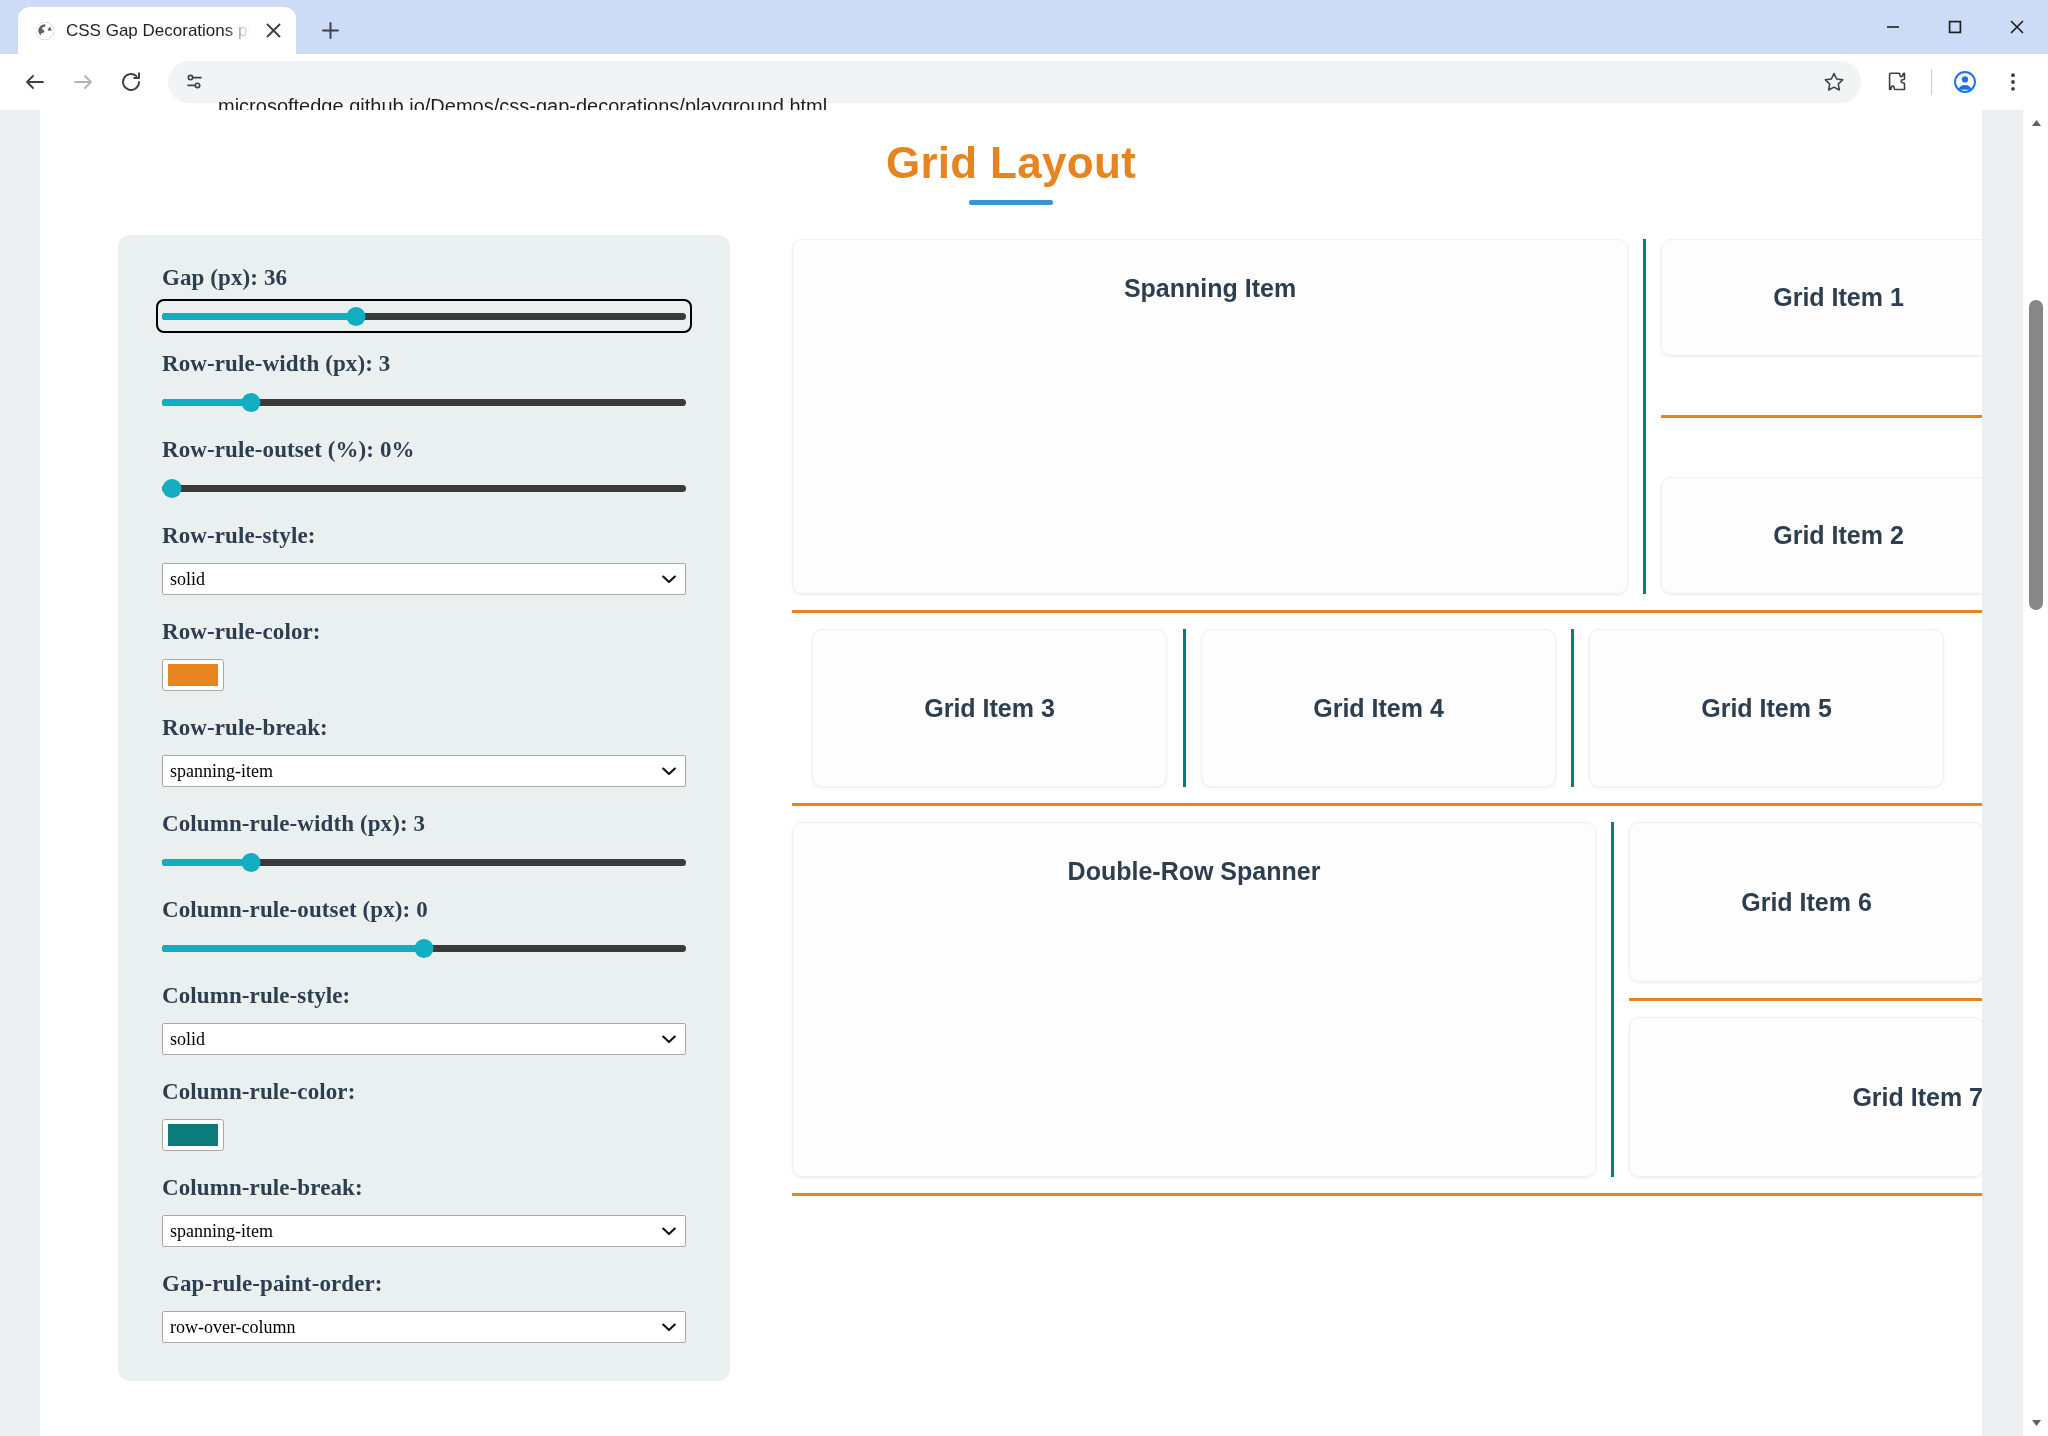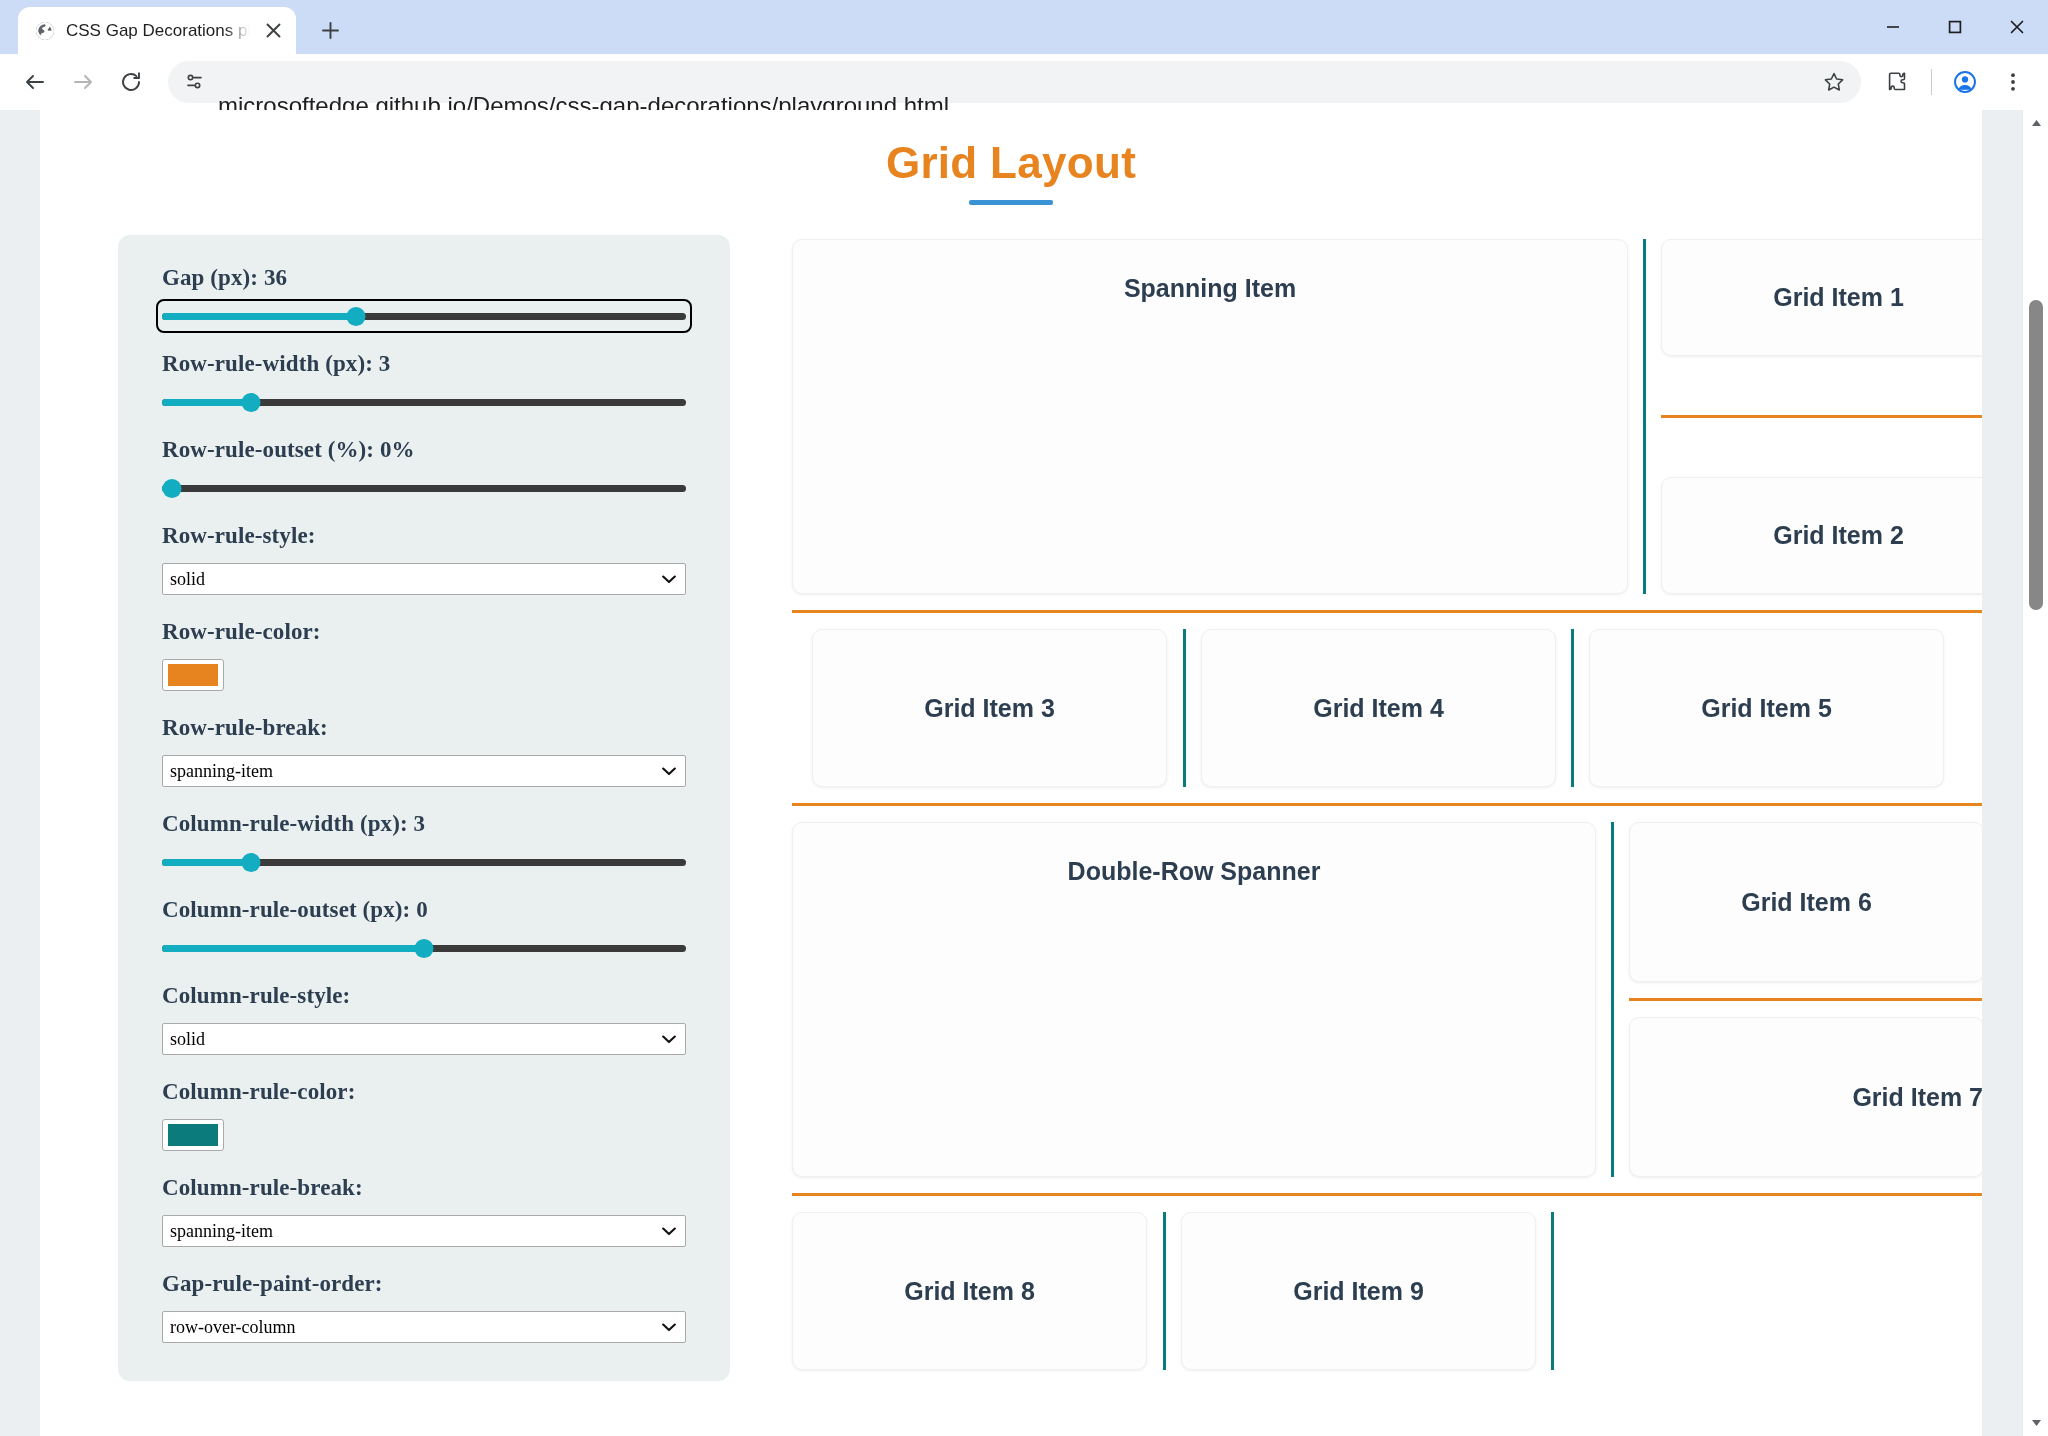--- a/index.html
+++ b/index.html
@@ -33,21 +33,21 @@
   .wincontrols { position:absolute; right:0; top:0; height:54px; display:flex; }
   .wc { width:62px; height:54px; display:flex; align-items:center; justify-content:center; }
 
   .toolbar { height:56px; background:#ffffff; display:flex; align-items:center; padding:0 14px; gap:6px; }
   .navbtn { width:42px; height:42px; display:flex; align-items:center; justify-content:center; border-radius:50%; }
   .navbtn.disabled { opacity:.38; }
   .omnibox {
     flex:1; height:42px; background:#f1f3f4; border-radius:22px;
     display:flex; align-items:center; padding:0 8px 0 16px; margin:0 10px; gap:12px;
   }
-  .omni-url { flex:1; font-size:24px; color:#1f1f1f; white-space:nowrap; overflow:hidden;margin-top:48px; }
+  .omni-url { flex:1; font-size:20px; color:#1f1f1f; white-space:nowrap; overflow:hidden;margin-top:48px; }
   .omni-star { width:38px; height:38px; display:flex; align-items:center; justify-content:center; border-radius:50%; }
   .tb-icon { width:42px; height:42px; display:flex; align-items:center; justify-content:center; border-radius:50%; flex:0 0 42px; }
   .tb-sep { width:1px; height:26px; background:#c9cdd1; margin:0 6px; }
 
   
   .viewport { flex:1; position:relative; background:#ffffff; display:flex; overflow:hidden; }
   .page-gutter { width:40px; background:#eceff1; flex:0 0 40px; }
   .page {
     flex:1; background:#ffffff; position:relative; overflow:hidden;
     padding:0 24px;
@@ -425,35 +425,20 @@
                 <div class="card mid" style="height:160px;justify-content:flex-end;">
                   <span>Grid Item 7</span>
                 </div>
               </div>
             </div>
 
             <div style="height:35px;display:flex;align-items:center;">
               <div class="rule-row" style="width:100%;"></div>
             </div>
 
-            <div class="gridrow" style="height:158px;">
-              <div class="card mid" style="width:355px;flex:0 0 355px;">
-                <span>Grid Item 8</span>
-              </div>
-              <div style="width:34px;flex:0 0 34px;display:flex;justify-content:center;">
-                <div class="rule-col" style="height:158px;"></div>
-              </div>
-              <div class="card mid" style="width:355px;flex:0 0 355px;">
-                <span>Grid Item 9</span>
-              </div>
-              <div style="width:33px;flex:0 0 33px;display:flex;justify-content:center;">
-                <div class="rule-col" style="height:158px;"></div>
-              </div>
-              <div style="width:355px;flex:0 0 355px;"></div>
-            </div>
 
           </div>
         </div>
 
       </div>
     </div>
 
     <div class="page-right-gutter"></div>
 
     <div class="vscroll">

